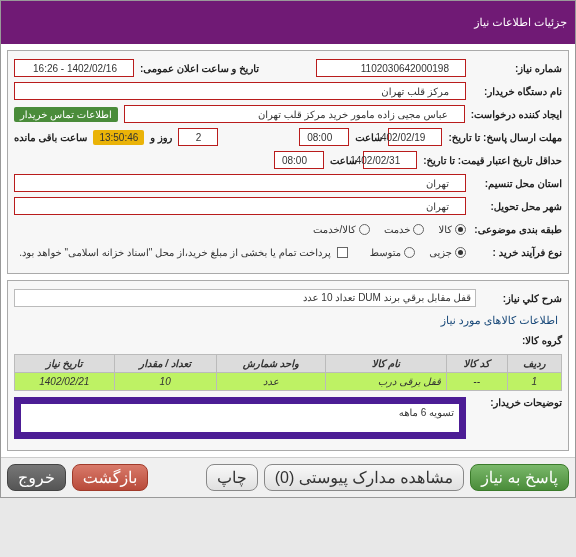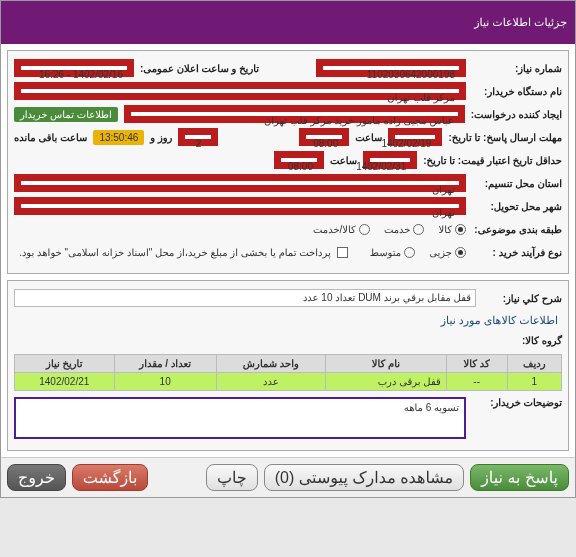--- a/index.html
+++ b/index.html
@@ -42,22 +42,22 @@
   min-width: 90px;
 }
 .label-sm {
   font-weight: bold;
   color: #222;
   font-size: 10px;
   white-space: nowrap;
 }
 .field {
   background: #fff;
-  border: 7px solid #b91c1c;
-  padding: 2px 4px;
+  border: 1px solid #b91c1c;
+  padding: 2px 16px;
   font-size: 10px;
   height: 18px;
   line-height: 14px;
   flex: 1;
   min-width: 40px;
 }
 .field-sm { flex: 0 0 auto; width: 54px; }
 .field-time { flex: 0 0 auto; width: 50px; }
 .field-num { flex: 0 0 auto; width: 30px; text-align: center; }
 .badge {
@@ -97,26 +97,26 @@
   margin: 6px 4px 2px 0;
 }
 .wide-field {
   background: #fff; border: 1px solid #bbb; padding: 2px 4px;
   font-size: 10px; height: 18px; flex: 1;
 }
 table.grid {
   width: 100%; border-collapse: collapse; margin-top: 4px;
 }
 table.grid th, table.grid td {
-  border: 1px solid #bbb; padding: 3px 5px; font-size: 10px; text-align: center;
+  border: 1px solid #bbb; padding: 3px 5px; font-size: 10px; text-align: center; font-style: italic;
 }
 table.grid th { background: #dcdcdc; font-weight: bold; }
 table.grid td { background: #bef264; }
 .textarea {
-  background:#fff; border:2px solid #4c1d95; width:100%; height:42px;
+  background:#fff; border:7px solid #4c1d95; width:100%; height:42px;
   font-size:10px; padding:3px 5px; text-align: right;
 }
 .footer {
   display:flex; gap:6px; padding:6px; justify-content:flex-start;
   background:#f0f0f0; border-top:1px solid #ccc;
 }
 .btn {
   border:1px solid #888; background:linear-gradient(#f8f8f8,#e0e0e0);
   padding:3px 10px; font-size:16px; border-radius:8px; cursor:pointer;
   color:#333;

